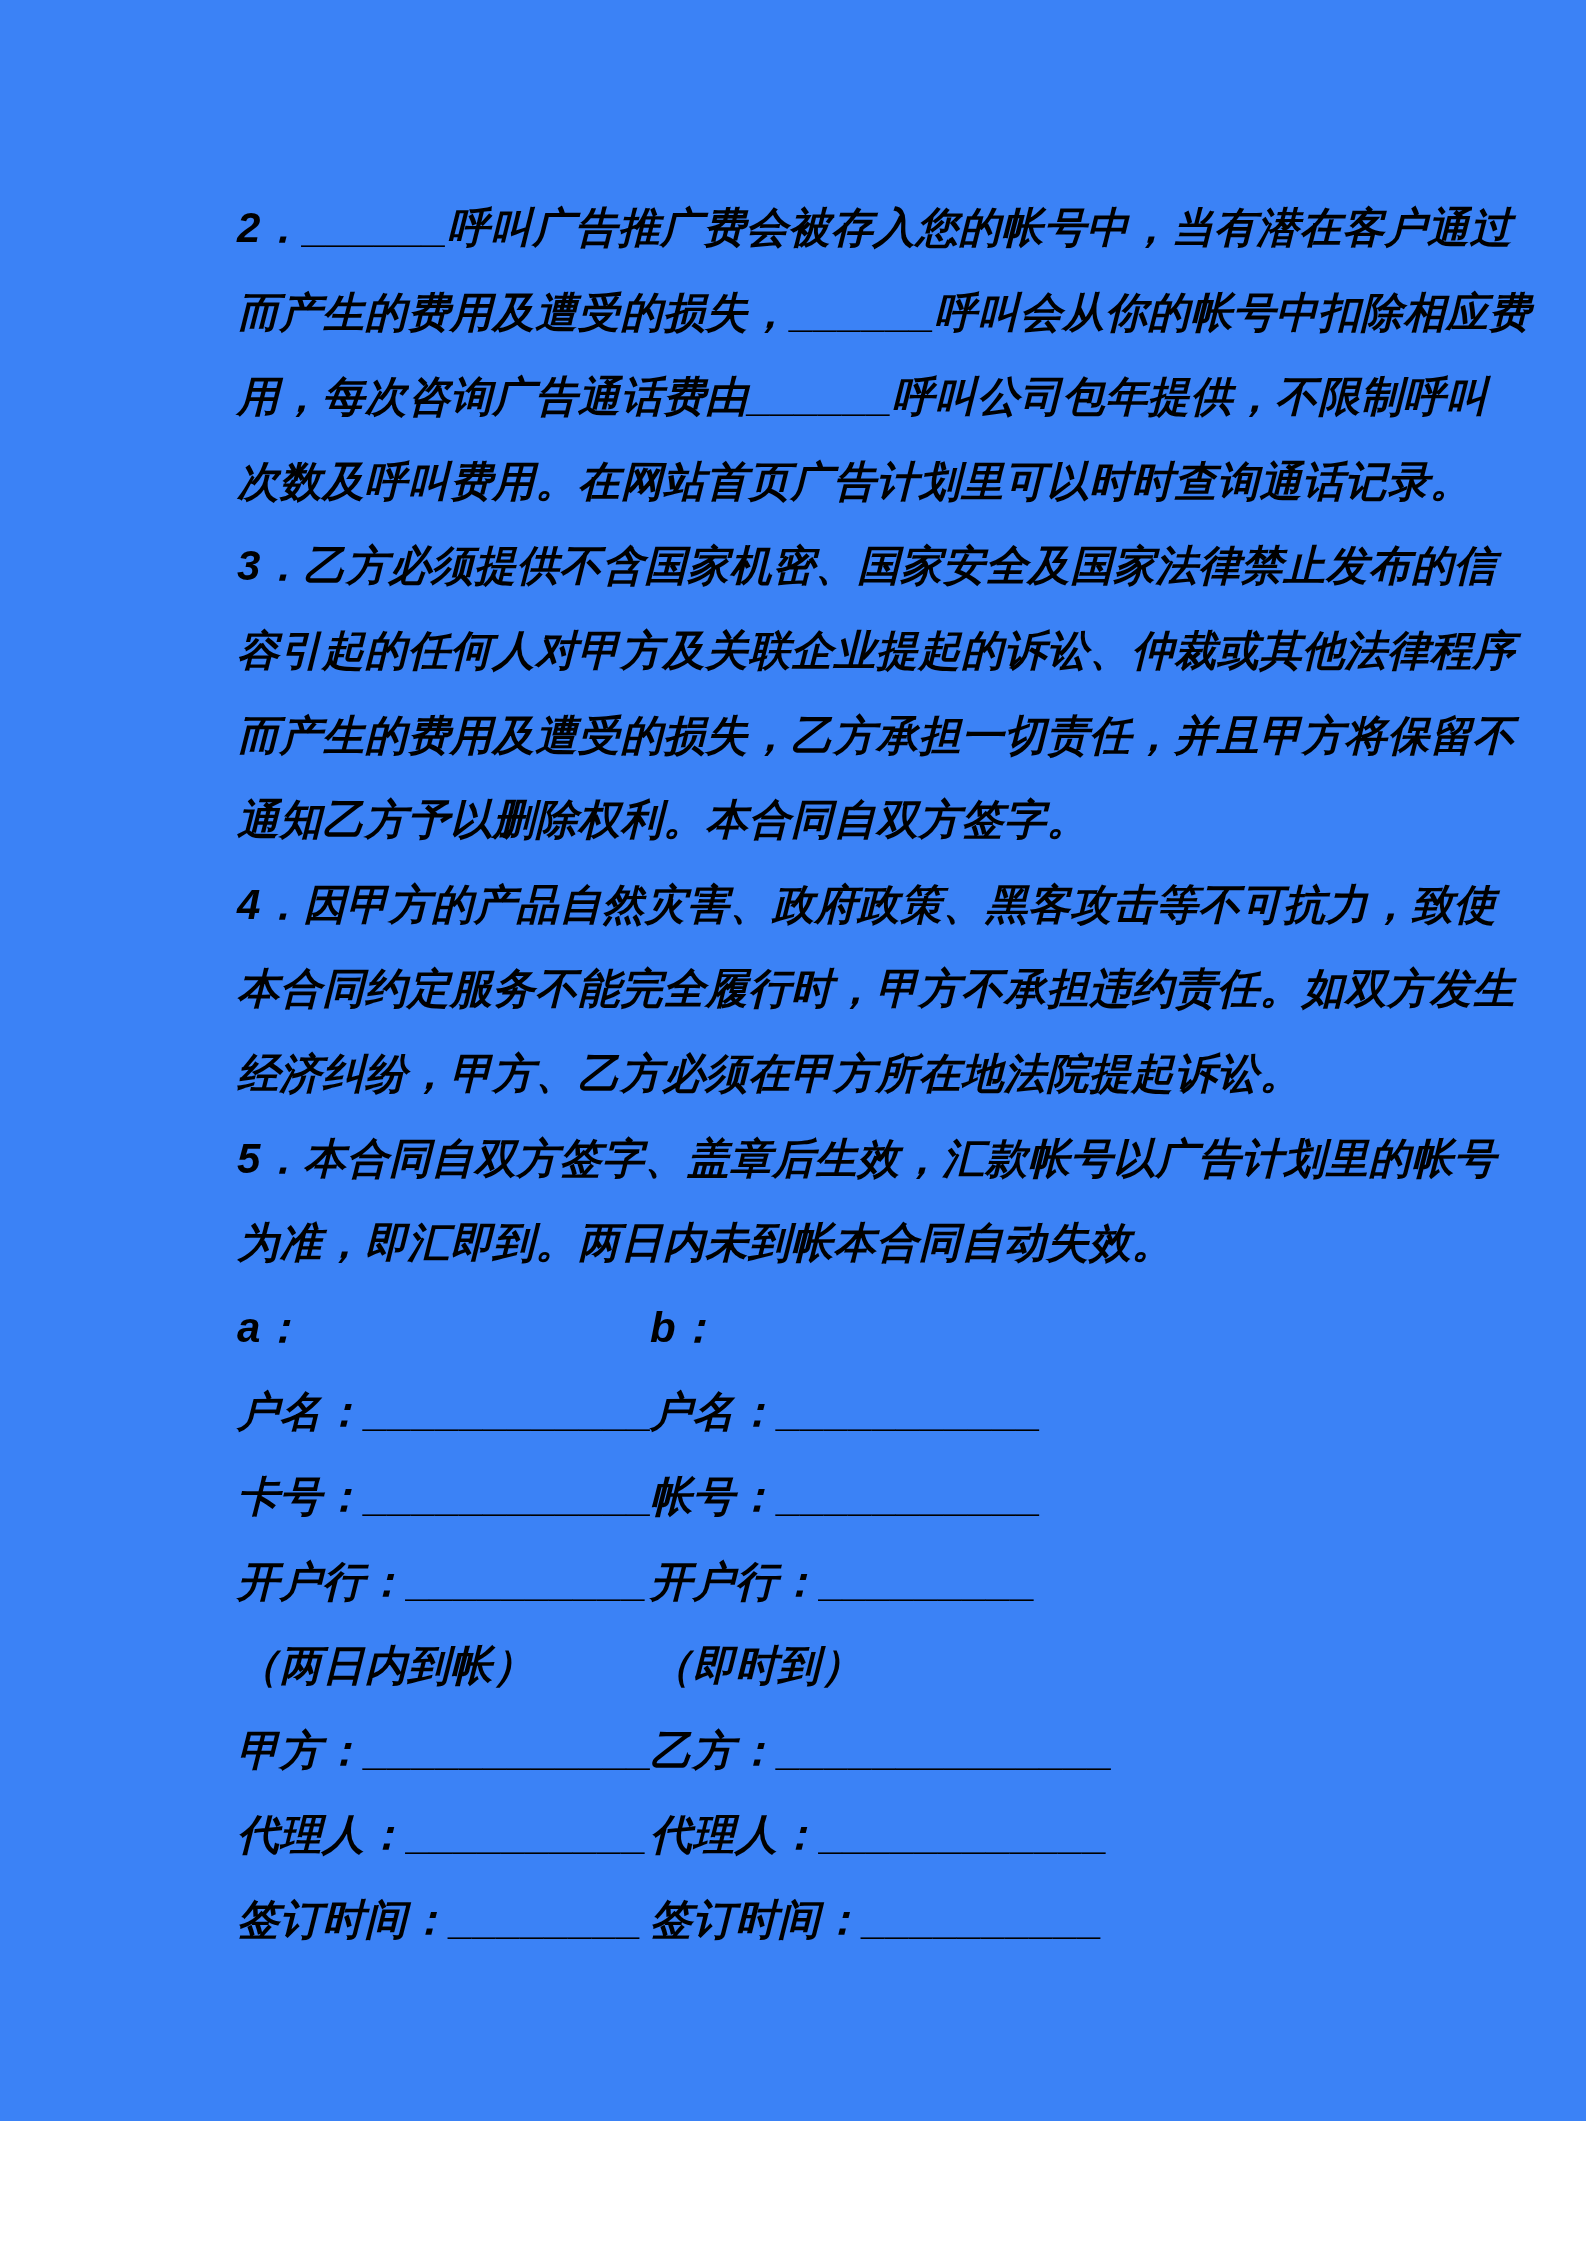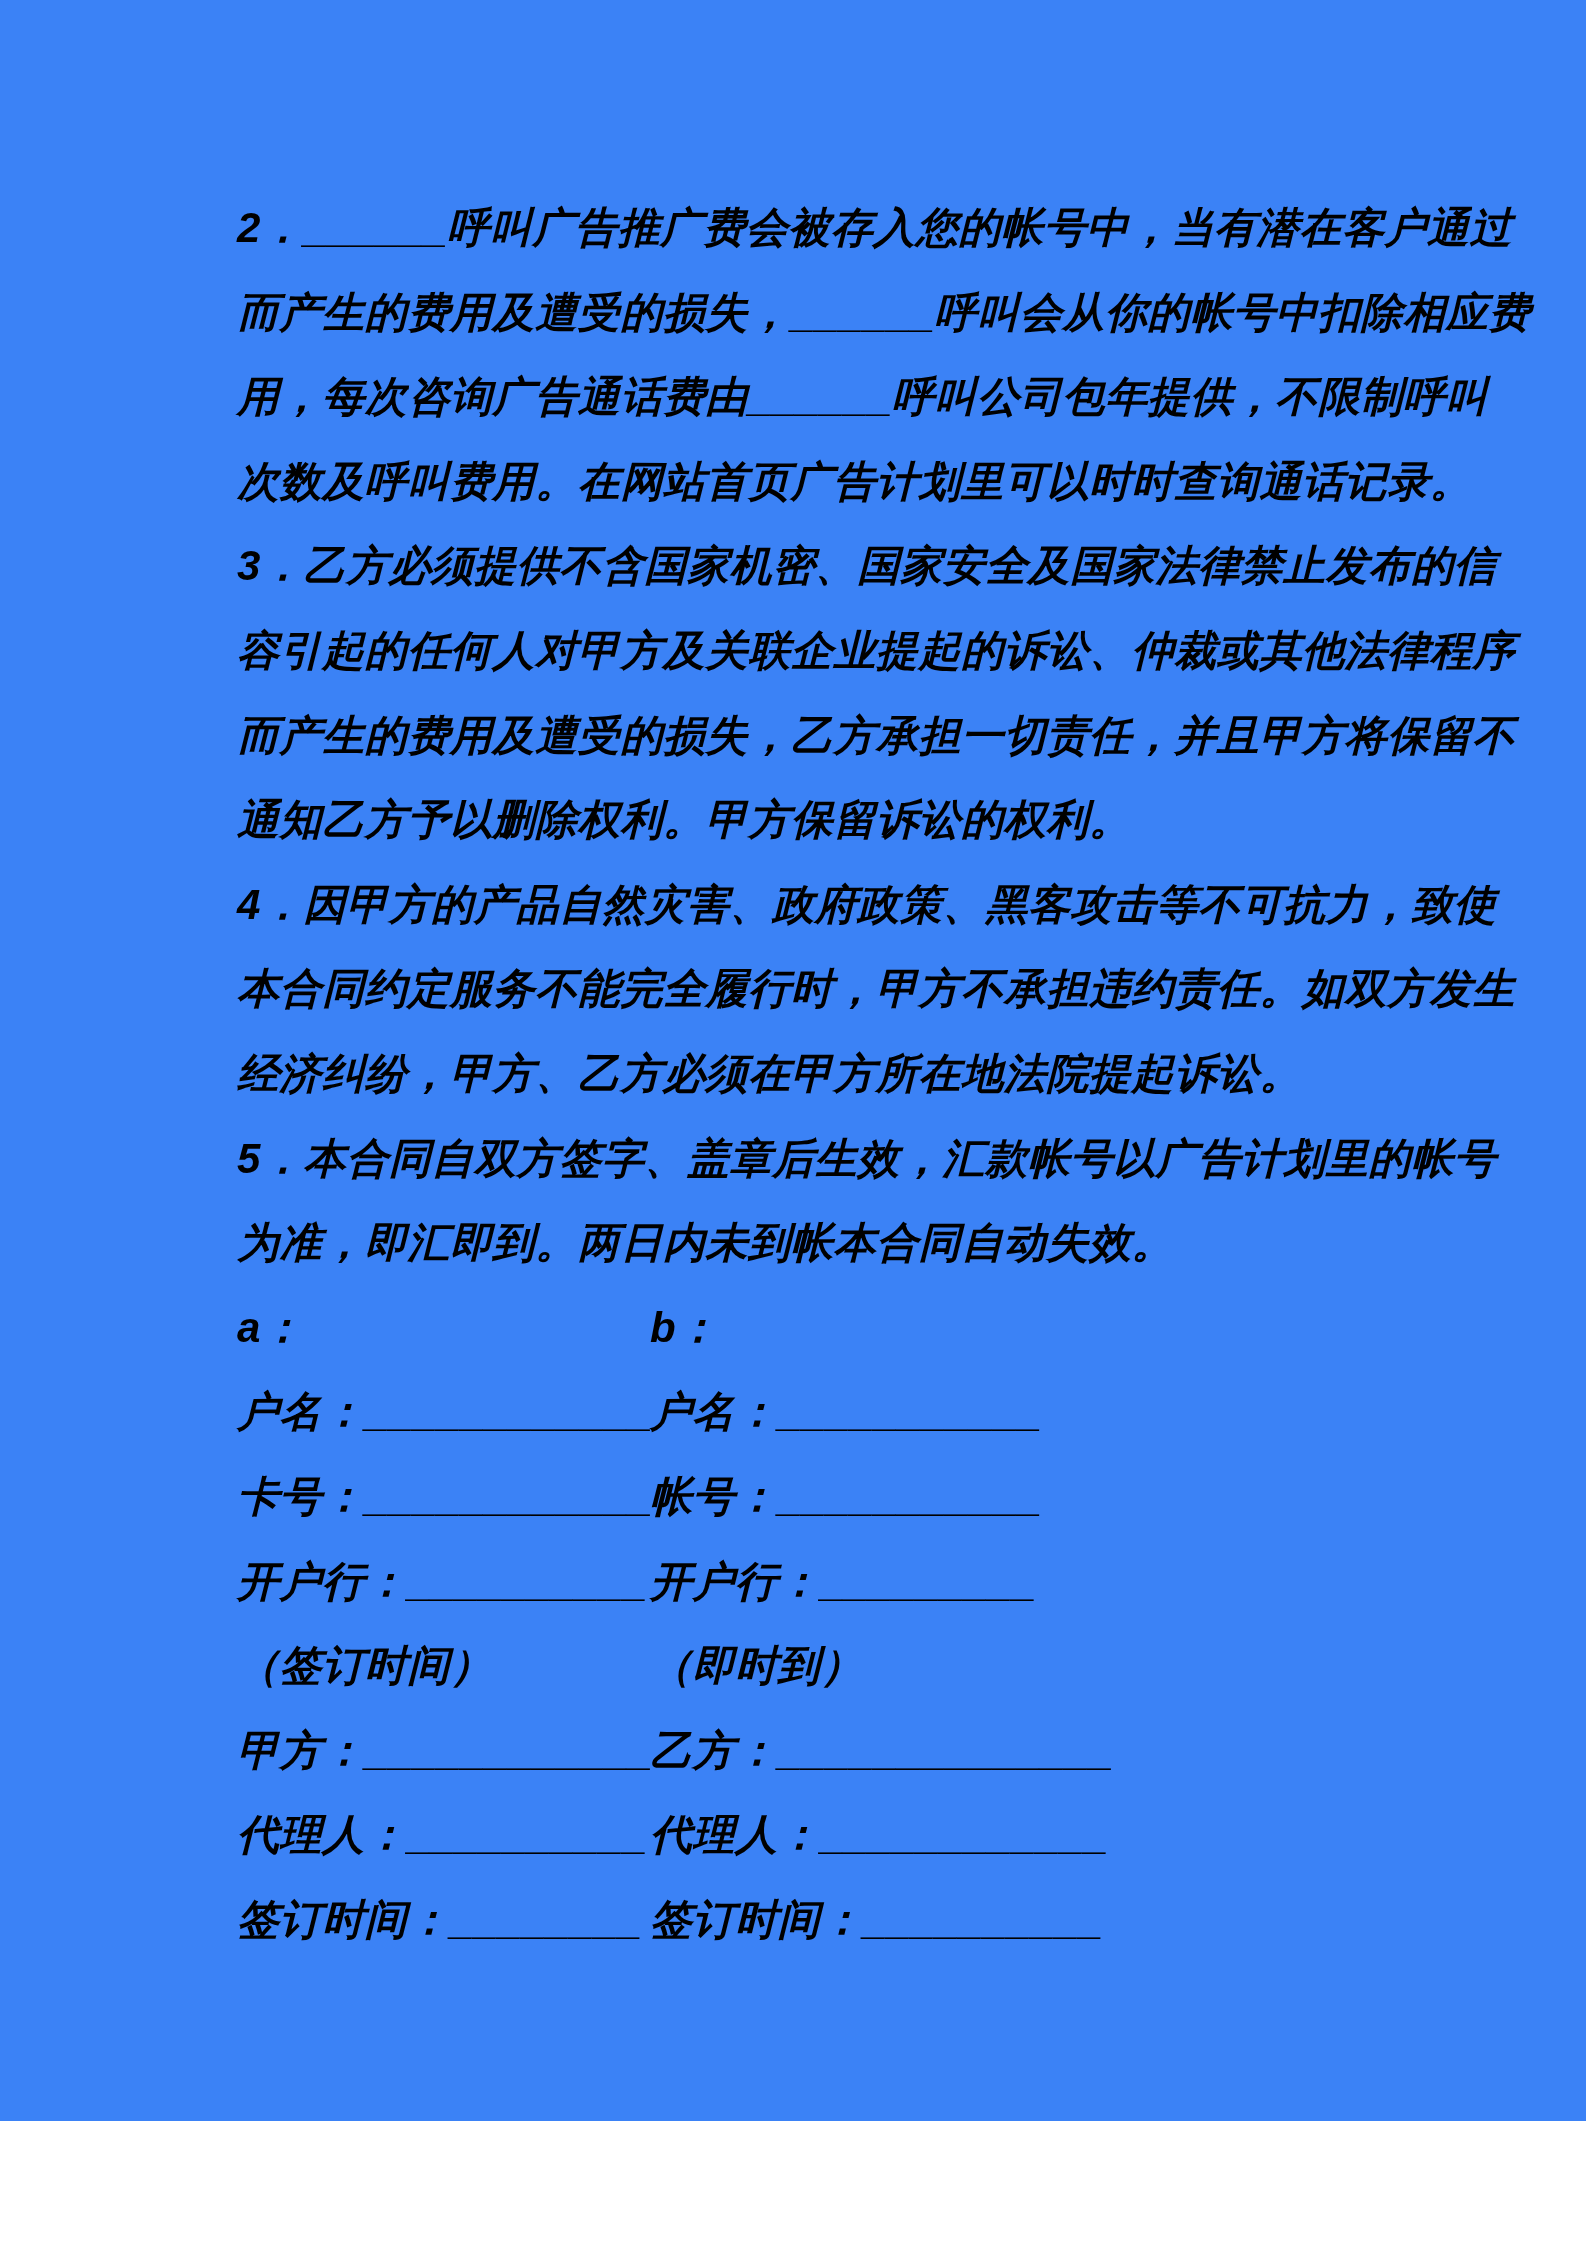--- a/index.html
+++ b/index.html
@@ -52,21 +52,21 @@
       <div class="para-line">2．______呼叫广告推广费会被存入您的帐号中，当有潜在客户通过</div>
       <div class="para-line">而产生的费用及遭受的损失，______呼叫会从你的帐号中扣除相应费</div>
       <div class="para-line">用，每次咨询广告通话费由______呼叫公司包年提供，不限制呼叫</div>
       <div class="para-line">次数及呼叫费用。在网站首页广告计划里可以时时查询通话记录。</div>
     </div>
 
     <div class="para">
       <div class="para-line">3．乙方必须提供不含国家机密、国家安全及国家法律禁止发布的信</div>
       <div class="para-line">容引起的任何人对甲方及关联企业提起的诉讼、仲裁或其他法律程序</div>
       <div class="para-line">而产生的费用及遭受的损失，乙方承担一切责任，并且甲方将保留不</div>
-      <div class="para-line">通知乙方予以删除权利。甲方保留诉讼的权利。</div>
+      <div class="para-line">通知乙方予以删除权利。本合同自双方签字。</div>
     </div>
 
     <div class="para">
       <div class="para-line">4．因甲方的产品自然灾害、政府政策、黑客攻击等不可抗力，致使</div>
       <div class="para-line">本合同约定服务不能完全履行时，甲方不承担违约责任。如双方发生</div>
       <div class="para-line">经济纠纷，甲方、乙方必须在甲方所在地法院提起诉讼。</div>
     </div>
 
     <div class="para">
       <div class="para-line">5．本合同自双方签字、盖章后生效，汇款帐号以广告计划里的帐号</div>
@@ -89,21 +89,21 @@
         <span class="sig-cell-left">卡号：____________</span>
         <span class="sig-cell-right">帐号：___________</span>
       </div>
 
       <div class="sig-row">
         <span class="sig-cell-left">开户行：__________</span>
         <span class="sig-cell-right">开户行：_________</span>
       </div>
 
       <div class="sig-row">
-        <span class="sig-cell-left">（签订时间）</span>
+        <span class="sig-cell-left">（两日内到帐）</span>
         <span class="sig-cell-right">（即时到）</span>
       </div>
 
       <div class="sig-row">
         <span class="sig-cell-left">甲方：____________</span>
         <span class="sig-cell-right">乙方：______________</span>
       </div>
 
       <div class="sig-row">
         <span class="sig-cell-left">代理人：__________</span>

